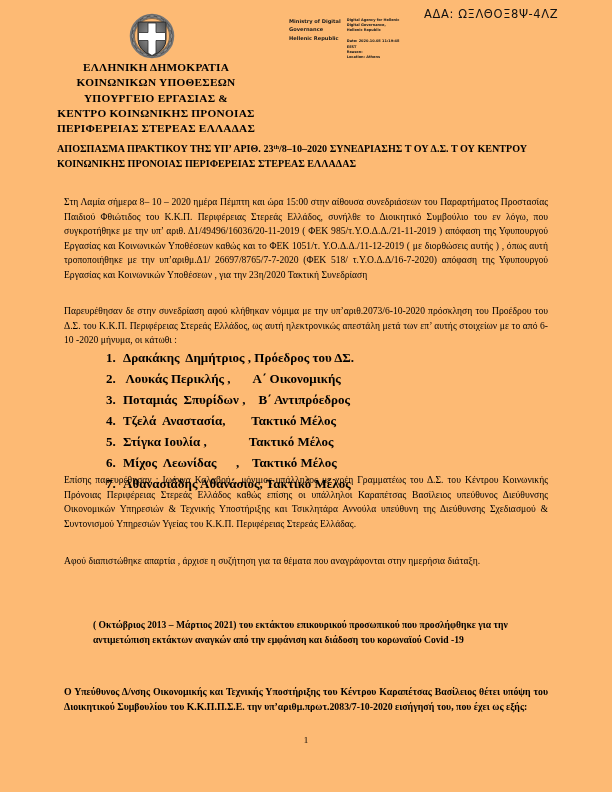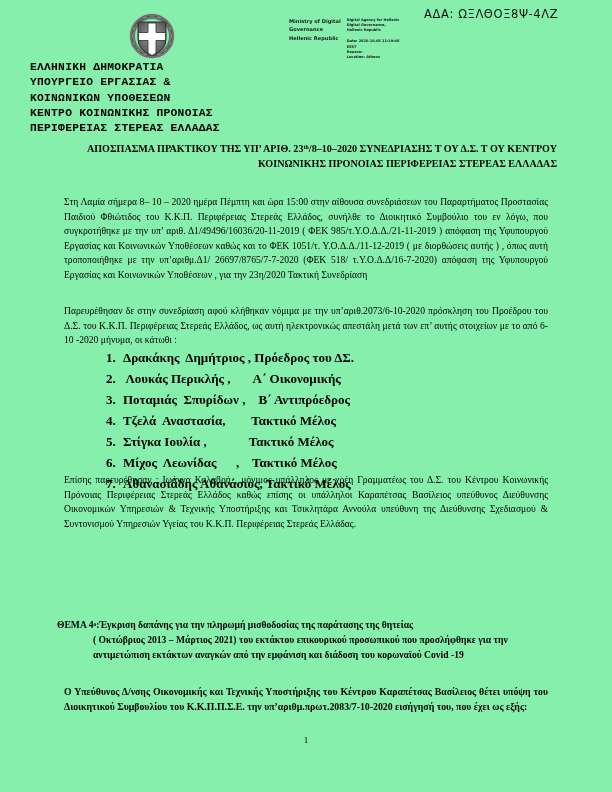--- a/index.html
+++ b/index.html
@@ -9,21 +9,21 @@
     background: #ffffff;
   }
   body {
     font-family: "Liberation Serif", "DejaVu Serif", serif;
     color: #000000;
   }
   .page {
     position: relative;
     width: 612px;
     height: 792px;
-    background: #86efac;
+    background: #fdba74;
     overflow: hidden;
     box-sizing: border-box;
   }
 
   
   .ada-code {
     position: absolute;
     top: 7px;
     left: 424px;
     font-family: "DejaVu Sans", "Liberation Sans", sans-serif;
@@ -68,39 +68,39 @@
     width: 52px;
     height: 50px;
   }
 
   
   .authority {
     position: absolute;
     top: 60px;
     left: 30px;
     width: 252px;
+    text-align: center;
     font-weight: 700;
     font-size: 11.3px;
     line-height: 1.36;
     letter-spacing: 0.25px;
     white-space: nowrap;
-    font-family: Liberation Mono, monospace;
   }
   .authority div { white-space: nowrap; }
 
   
   .doc-title {
     position: absolute;
     top: 142px;
     left: 57px;
     width: 500px;
     font-weight: 700;
     font-size: 10.1px;
     line-height: 1.48;
-    text-align: right;
+    text-align: left;
   }
 
   
   .block {
     position: absolute;
     left: 57px;
     width: 498px;
     font-size: 9.6px;
     line-height: 1.52;
     text-align: justify;
@@ -211,22 +211,22 @@
       </g>
 
       <path d="M22 20 H78 V55 Q78 76 50 88 Q22 76 22 55 Z" fill="url(#shieldGrad)" stroke="#2b2b2b" stroke-width="2"></path>
 
       <path d="M42 22 H58 V41 H77 V57 H58 V82 Q54 85 50 87 Q46 85 42 82 V57 H23 V41 H42 Z" fill="#ffffff" stroke="#2b2b2b" stroke-width="1.6"></path>
     </svg>
   </div>
 
   <div class="authority">
     <div>ΕΛΛΗΝΙΚΗ ΔΗΜΟΚΡΑΤΙΑ</div>
+    <div>ΚΟΙΝΩΝΙΚΩΝ  ΥΠΟΘΕΣΕΩΝ</div>
     <div>ΥΠΟΥΡΓΕΙΟ ΕΡΓΑΣΙΑΣ &amp;</div>
-    <div>ΚΟΙΝΩΝΙΚΩΝ  ΥΠΟΘΕΣΕΩΝ</div>
     <div>ΚΕΝΤΡΟ ΚΟΙΝΩΝΙΚΗΣ ΠΡΟΝΟΙΑΣ</div>
     <div>ΠΕΡΙΦΕΡΕΙΑΣ  ΣΤΕΡΕΑΣ ΕΛΛΑΔΑΣ</div>
   </div>
 
   <div class="doc-title">ΑΠΟΣΠΑΣΜΑ ΠΡΑΚΤΙΚΟΥ ΤΗΣ ΥΠ’ ΑΡΙΘ. 23ᵗʰ/8–10–2020 ΣΥΝΕΔΡΙΑΣΗΣ Τ ΟΥ Δ.Σ. Τ ΟΥ ΚΕΝΤΡΟΥ ΚΟΙΝΩΝΙΚΗΣ ΠΡΟΝΟΙΑΣ ΠΕΡΙΦΕΡΕΙΑΣ ΣΤΕΡΕΑΣ ΕΛΛΑΔΑΣ</div>
 
   <div class="block" id="para-convocation">
     <p>Στη Λαμία  σήμερα  8– 10 – 2020 ημέρα Πέμπτη και ώρα 15:00 στην αίθουσα συνεδριάσεων του Παραρτήματος Προστασίας Παιδιού Φθιώτιδος του Κ.Κ.Π. Περιφέρειας Στερεάς Ελλάδος, συνήλθε το Διοικητικό Συμβούλιο του εν λόγω, που συγκροτήθηκε με την υπ’ αριθ. Δ1/49496/16036/20-11-2019  ( ΦΕΚ  985/τ.Υ.Ο.Δ.Δ./21-11-2019 )   απόφαση της Υφυπουργού Εργασίας και  Κοινωνικών Υποθέσεων καθώς  και το ΦΕΚ 1051/τ. Υ.Ο.Δ.Δ./11-12-2019 (  με διορθώσεις αυτής  ) , όπως αυτή τροποποιήθηκε με την υπ’αριθμ.Δ1/ 26697/8765/7-7-2020 (ΦΕΚ  518/ τ.Υ.Ο.Δ.Δ/16-7-2020)  απόφαση της Υφυπουργού Εργασίας και  Κοινωνικών  Υποθέσεων , για την 23η/2020 Τακτική  Συνεδρίαση</p>
   </div>
 
@@ -241,23 +241,25 @@
     <li>Τζελά  Αναστασία,        Τακτικό Μέλος</li>
     <li>Στίγκα Ιουλία ,             Τακτικό Μέλος</li>
     <li>Μίχος  Λεωνίδας      ,    Τακτικό Μέλος</li>
     <li>Αθανασιάδης Αθανάσιος, Τακτικό Μέλος</li>
   </ol>
 
   <div class="block" id="para-staff">
     <p>Επίσης  παρευρέθησαν : Ιωάννα Καλαβρή    , μόνιμος υπάλληλος  με χρέη Γραμματέως του Δ.Σ. του Κέντρου   Κοινωνικής Πρόνοιας   Περιφέρειας Στερεάς Ελλάδος   καθώς επίσης  οι υπάλληλοι Καραπέτσας Βασίλειος  υπεύθυνος Διεύθυνσης Οικονομικών Υπηρεσιών &amp; Τεχνικής  Υποστήριξης και  Τσικλητάρα Αννούλα  υπεύθυνη της Διεύθυνσης  Σχεδιασμού &amp; Συντονισμού Υπηρεσιών Υγείας του Κ.Κ.Π. Περιφέρειας Στερεάς  Ελλάδας.</p>
   </div>
 
+  <div class="block" id="para-agenda">
+    <p>Αφού διαπιστώθηκε απαρτία , άρχισε η συζήτηση  για τα θέματα που αναγράφονται στην ημερήσια διάταξη.</p>
+  </div>
 
   <div class="thema">
-    <span class="thema-lead">ΘΕΜΑ 4ᵒ:Έγκριση δαπάνης για την πληρωμή μισθοδοσίας της παράτασης της θητείας</span>
     <span class="thema-rest">( Οκτώβριος 2013 – Μάρτιος 2021) του  εκτάκτου επικουρικού προσωπικού που προσλήφθηκε για την αντιμετώπιση εκτάκτων αναγκών από την εμφάνιση και διάδοση του κορωναϊού Covid -19</span>
   </div>
 
   <div class="block" id="para-proposal">
     <p>Ο Υπεύθυνος Δ/νσης Οικονομικής και Τεχνικής Υποστήριξης  του Κέντρου  Καραπέτσας Βασίλειος θέτει υπόψη του Διοικητικού Συμβουλίου του Κ.Κ.Π.Π.Σ.Ε.  την υπ’αριθμ.πρωτ.2083/7-10-2020 εισήγησή του, που έχει ως εξής:</p>
   </div>
 
   <div class="page-number">1</div>
 
 </div>

